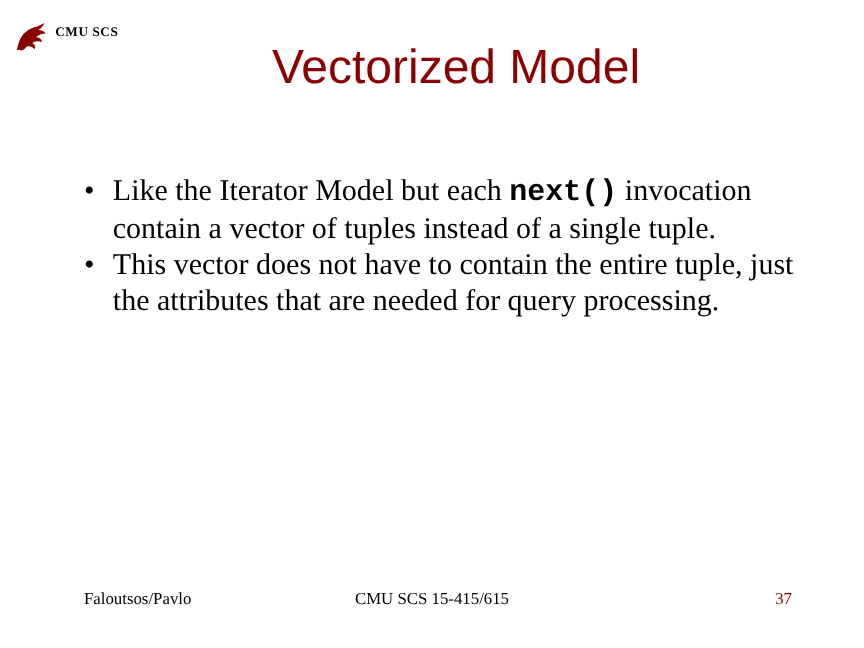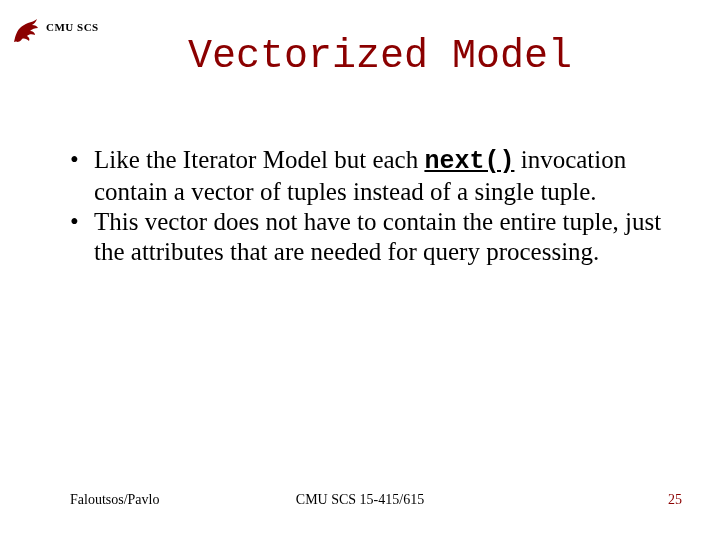--- a/index.html
+++ b/index.html
@@ -36,21 +36,21 @@
       letter-spacing: 0.5px;
     }
     .title {
       position: absolute;
       top: 34px;
       left: 0;
       right: 0;
       text-align: center;
       font-size: 40px;
       color: #8B0000;
-      font-family: Liberation Mono, monospace;
+      font-family: Liberation Sans, sans-serif;
       padding-left: 40px;
     }
     .content {
       position: absolute;
       top: 145px;
       left: 70px;
       right: 50px;
       font-size: 25px;
       color: #000;
       line-height: 1.2;
@@ -62,31 +62,30 @@
     .bullet-marker {
       flex: 0 0 24px;
       text-align: left;
     }
     .bullet-text {
       flex: 1;
     }
     .mono {
       font-family: "Courier New", Courier, monospace;
       font-weight: bold;
-      text-decoration: underline;
     }
     .footer {
       position: absolute;
       bottom: 32px;
       left: 0;
       right: 0;
       display: flex;
       justify-content: space-between;
       align-items: flex-start;
-      padding: 0 38px 0 70px;
+      padding: 0 60px 0 70px;
       font-size: 14px;
       color: #000;
     }
     .footer-left { text-align: left; }
     .footer-center {
       position: absolute;
       left: 0; right: 0;
       text-align: center;
     }
     .footer-right { text-align: right; margin-left: auto; color: #8B0000; }
@@ -116,14 +115,14 @@
     <div class="bullet-marker">•</div>
     <div class="bullet-text">
       <span>This vector does not have to contain the entire tuple, just the attributes that are needed for query processing.</span><span class="mono"></span><span></span>
     </div>
   </div>
 </div>
 
 <div class="footer">
   <div class="footer-left">Faloutsos/Pavlo</div>
   <div class="footer-center">CMU SCS 15-415/615</div>
-  <div class="footer-right">25</div>
+  <div class="footer-right">37</div>
 </div>
 
 </body></html>

